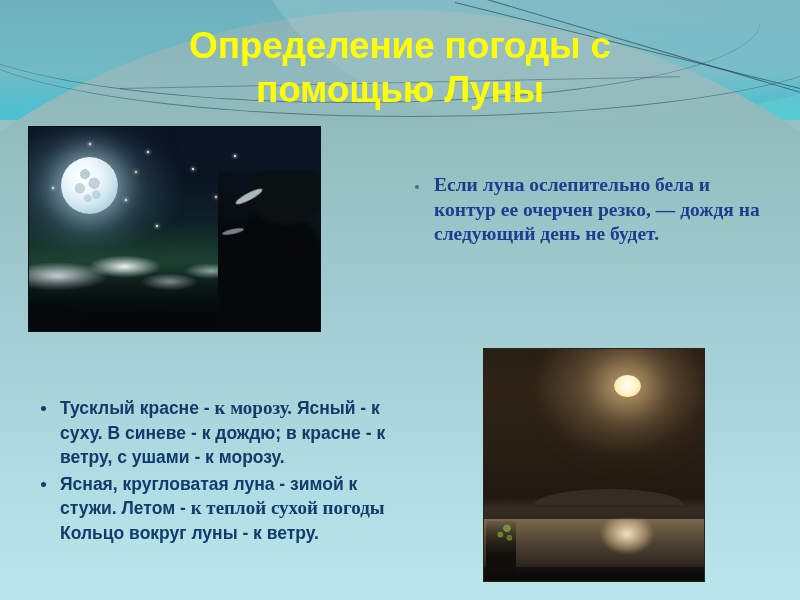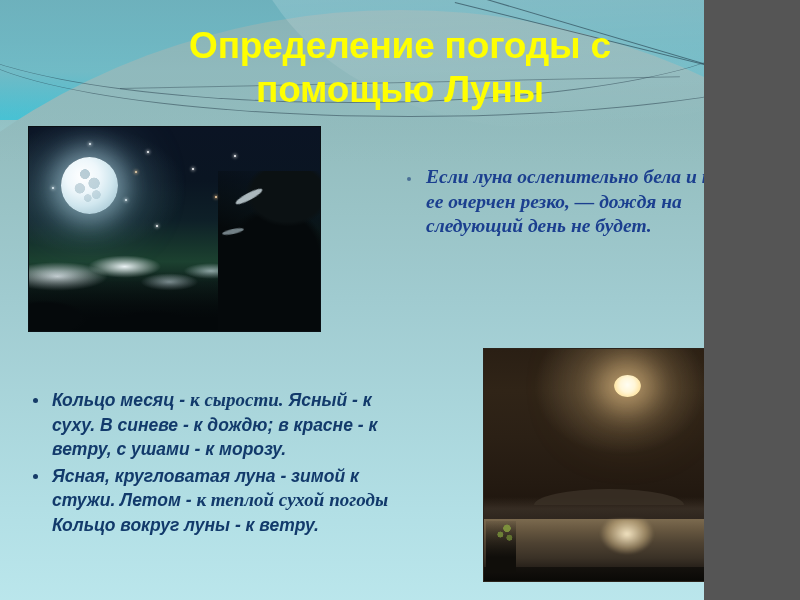--- a/index.html
+++ b/index.html
@@ -3,21 +3,21 @@
 <meta charset="utf-8">
 <title>Определение погоды с помощью Луны</title>
 <style>
   html, body {
     margin: 0;
     padding: 0;
     background: #555;
   }
   #slide {
     position: relative;
-    width: 704px;
+    width: 800px;
     height: 600px;
     overflow: hidden;
     font-family: "Liberation Sans", sans-serif;
     background: linear-gradient(180deg,
         #7fa8a8 0%,
         #86b2b2 8%,
         #93c2c4 18%,
         #a3d4d8 30%,
         #b4e4ea 44%,
         #c2f0f6 58%,
@@ -259,24 +259,23 @@
     background:
       radial-gradient(circle 5px at 70% 14%, #7c8f3c 0 70%, rgba(124,143,60,0) 80%),
       radial-gradient(circle 4px at 48% 26%, #6d8036 0 70%, rgba(109,128,54,0) 80%),
       radial-gradient(circle 4px at 78% 32%, #61732f 0 70%, rgba(97,115,47,0) 80%),
       linear-gradient(180deg, rgba(20,18,12,.1) 0%, #100e0a 70%);
   }
 
   
   .textblock { position: absolute; z-index: 9; }
   ul.bullets {
-    margin: 8px;
+    margin: 16px;
     padding: 0;
     list-style: none;
-    font-style: italic;
   }
   ul.bullets > li {
     position: relative;
     padding-left: 22px;
     margin: 0 0 1px 0;
   }
   ul.bullets > li .dot {
     position: absolute;
     left: 3px;
     top: 0.62em;
@@ -363,21 +362,21 @@
         <span class="dot"></span>
         <span>Если луна ослепительно бела и контур ее очерчен резко, — дождя на следующий день не будет.</span>
       </li>
     </ul>
   </div>
 
   <div class="textblock" id="text-bottom-left">
     <ul class="bullets">
       <li>
         <span class="dot"></span>
-        <span><span>Кольцо месяц - </span><span class="serif-run">к сырости.</span><span> Ясный - к суху. В синеве - к дождю; в красне - к ветру, с ушами - к морозу.</span></span>
+        <span><span>Тусклый красне - </span><span class="serif-run">к морозу.</span><span> Ясный - к суху. В синеве - к дождю; в красне - к ветру, с ушами - к морозу.</span></span>
       </li>
       <li>
         <span class="dot"></span>
         <span><span>Ясная, кругловатая луна - зимой к стужи. Летом - </span><span class="serif-run">к теплой сухой погоды</span><span> Кольцо вокруг луны - к ветру.</span></span>
       </li>
     </ul>
   </div>
 
   <div class="photo" id="photo-moon-sea">
     <div class="ms-sky"></div>

